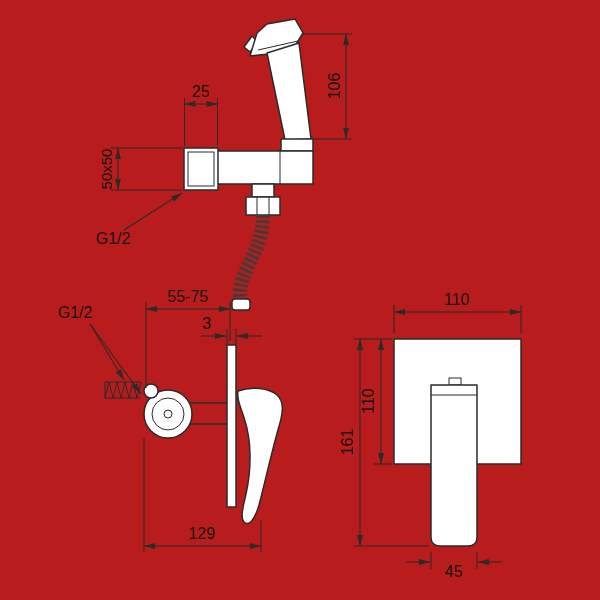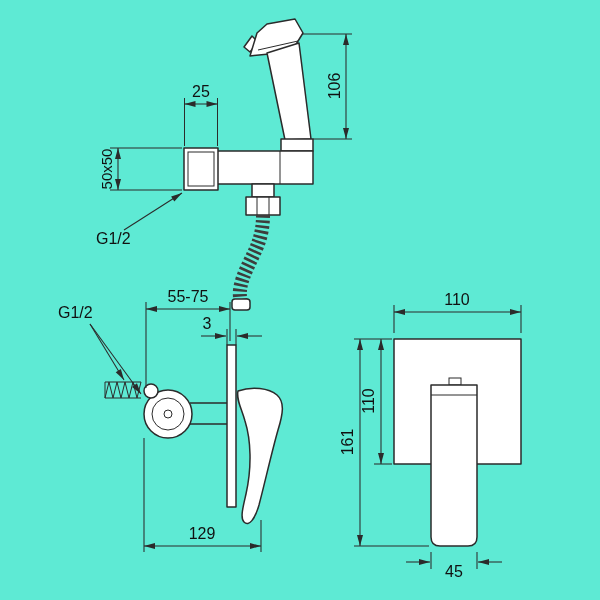--- a/index.html
+++ b/index.html
@@ -1,16 +1,16 @@
 <!DOCTYPE html>
 <html><head>
 <meta charset="utf-8">
 <style>
   html,body{margin:0;padding:0;background:#ffffff;}
-  .stage{width:600px;height:600px;background:#5eead4;position:relative;overflow:hidden;
+  .stage{width:600px;height:600px;background:#b91c1c;position:relative;overflow:hidden;
          font-family:"Liberation Sans","DejaVu Sans",sans-serif;text-align:center;}
   svg{display:block;}
   svg text{font-family:"Liberation Sans","DejaVu Sans",sans-serif;fill:#111111;}
   .ol {stroke:#2b2b2b;stroke-width:1.5;fill:none;stroke-linejoin:round;}
   .olw{stroke:#2b2b2b;stroke-width:1.5;fill:#ffffff;stroke-linejoin:round;}
   .tn {stroke:#2b2b2b;stroke-width:1;fill:none;}
   .dim{stroke:#2b2b2b;stroke-width:1.05;fill:none;}
   .hose{stroke:#3d3d3d;stroke-width:14;fill:none;stroke-dasharray:2.6 2.6;}
   .dt {font-size:16px;}
   .dts{font-size:15px;}

